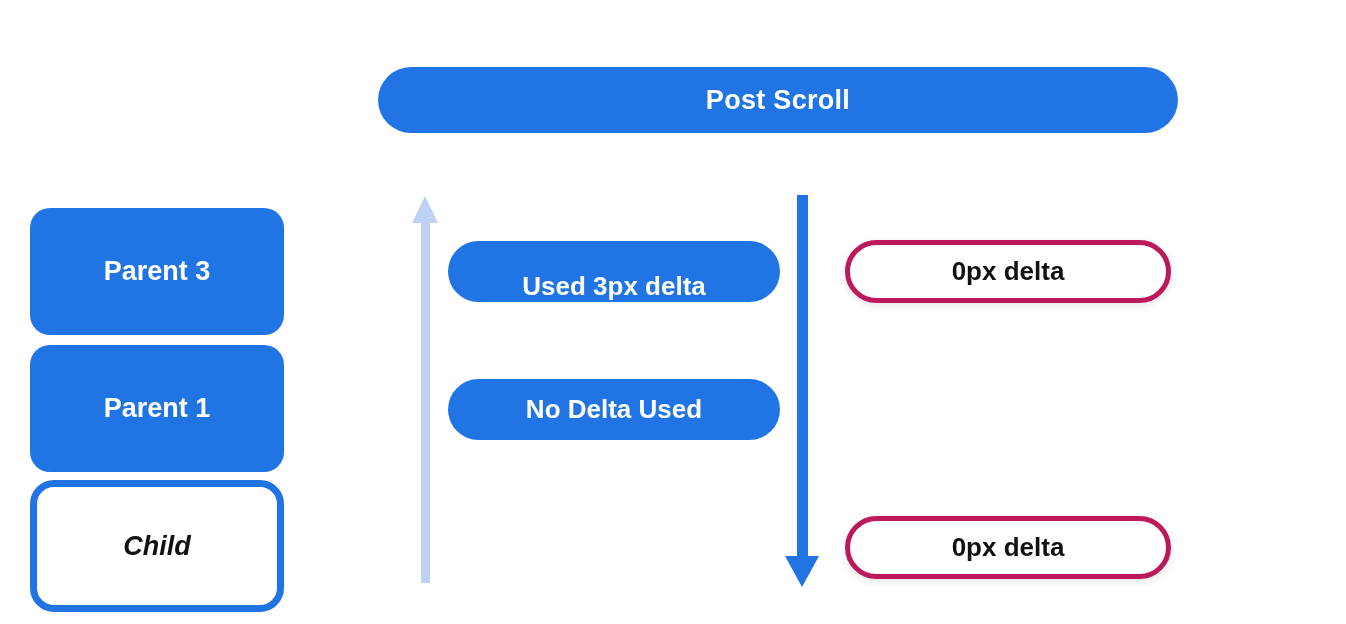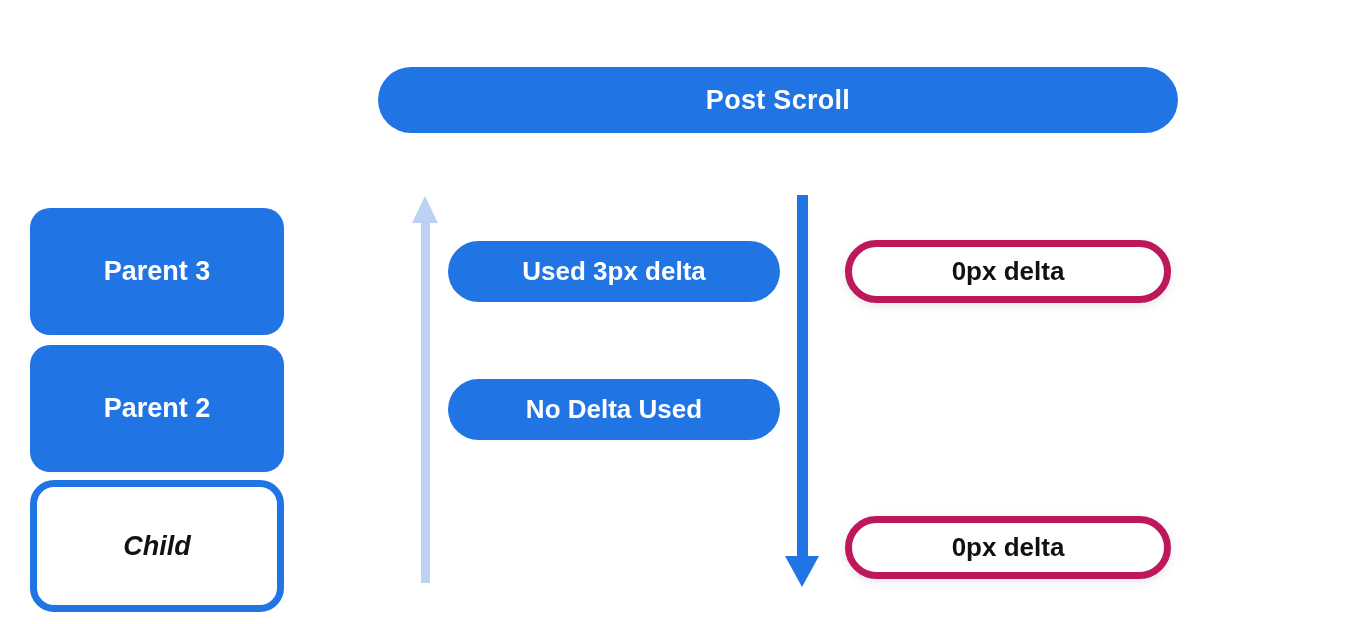--- a/index.html
+++ b/index.html
@@ -66,28 +66,28 @@
   
   .mid-pill {
     left: 448px;
     width: 332px; height: 61px;
     background: var(--blue);
     border-radius: 31px;
     color: #ffffff;
     font-size: 26px;
     font-weight: 700;
   }
-  .mid-pill.row1 { top: 221px; }
+  .mid-pill.row1 { top: 221px; align-items: flex-end; }
   .mid-pill.row2 { top: 359px; }
   
   .right-pill {
     left: 845px;
     width: 326px; height: 63px;
     background: #ffffff;
-    border: 7px solid #be185d;
+    border: 5px solid #be185d;
     border-radius: 32px;
     box-shadow: 0 3px 9px rgba(0,0,0,0.10);
     color: var(--dark-text);
     font-size: 26px;
     font-weight: 600;
   }
   .right-pill.row1 { top: 220px; }
   .right-pill.row2 { top: 496px; }
   
   .arrow {
@@ -127,21 +127,21 @@
 
   <div class="abs pill header-pill">
     <span>Post Scroll</span>
   </div>
 
   <div class="abs box parent-box p2">
     <span>Parent 3</span>
   </div>
 
   <div class="abs box parent-box p1">
-    <span>Parent 2</span>
+    <span>Parent 1</span>
   </div>
 
   <div class="abs box child-box">
     <span>Child</span>
   </div>
 
   <div class="abs arrow arrow-up">
     <div class="head"></div>
     <div class="shaft"></div>
   </div>

